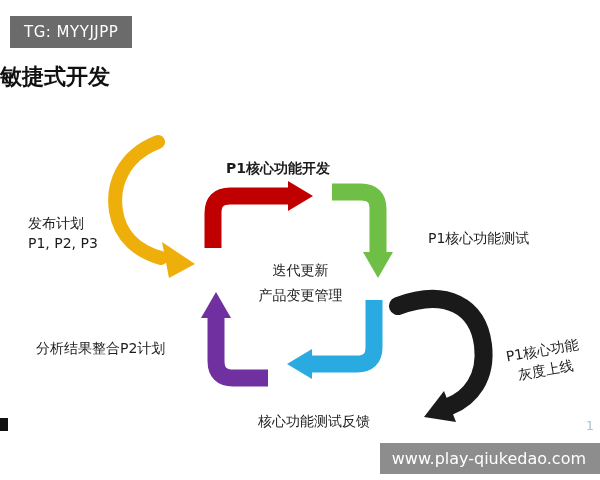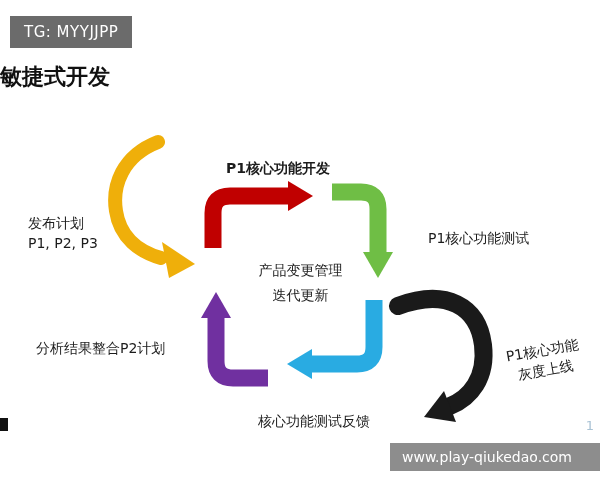--- a/index.html
+++ b/index.html
@@ -20,21 +20,21 @@
   .lbl{font-size:14px;color:#1c1c1c;line-height:1.45;}
   .lbl-dev{left:198px;top:158px;width:160px;text-align:center;font-weight:bold;}
   .lbl-test{left:392px;top:228px;margin-left:36px;}
   .lbl-center{left:228px;top:258px;width:145px;text-align:center;line-height:1.8;}
   .lbl-feedback{left:258px;top:412px;width:160px;text-align:left;font-family:Liberation Mono, monospace;}
   .lbl-analysis{left:36px;top:338px;}
   .lbl-plan{left:28px;top:213px;width:115px;text-align:left;}
   .lbl-gray{left:490px;top:340px;width:108px;text-align:center;transform:rotate(-10deg);}
   .footer{
     right:0;top:443px;background:#8d8d8d;color:#ffffff;
-    font-size:14px;padding:6px 28px 6px 12px;
+    font-size:16px;padding:6px 14px 6px 12px;
   }
   .pagenum{right:6px;top:418px;font-size:13px;color:#a9c2d4;}
   .corner-mark{left:0;top:418px;width:8px;height:13px;background:#111;}
   svg{position:absolute;left:0;top:0;}
   svg path{fill:none;}
 </style>
 </head>
 <body>
 
 <div id="stage">
@@ -64,22 +64,22 @@
     <span>TG: MYYJJPP</span>
   </div>
 
   <div class="abs title">敏捷式开发</div>
 
   <div class="abs lbl lbl-dev">P1核心功能开发</div>
 
   <div class="abs lbl lbl-test">P1核心功能测试</div>
 
   <div class="abs lbl lbl-center">
+    <div>迭代更新</div>
     <div>产品变更管理</div>
-    <div>迭代更新</div>
   </div>
 
   <div class="abs lbl lbl-feedback">核心功能测试反馈</div>
 
   <div class="abs lbl lbl-analysis">分析结果整合P2计划</div>
 
   <div class="abs lbl lbl-plan">
     <div>发布计划</div>
     <div>P1, P2, P3</div>
   </div>

